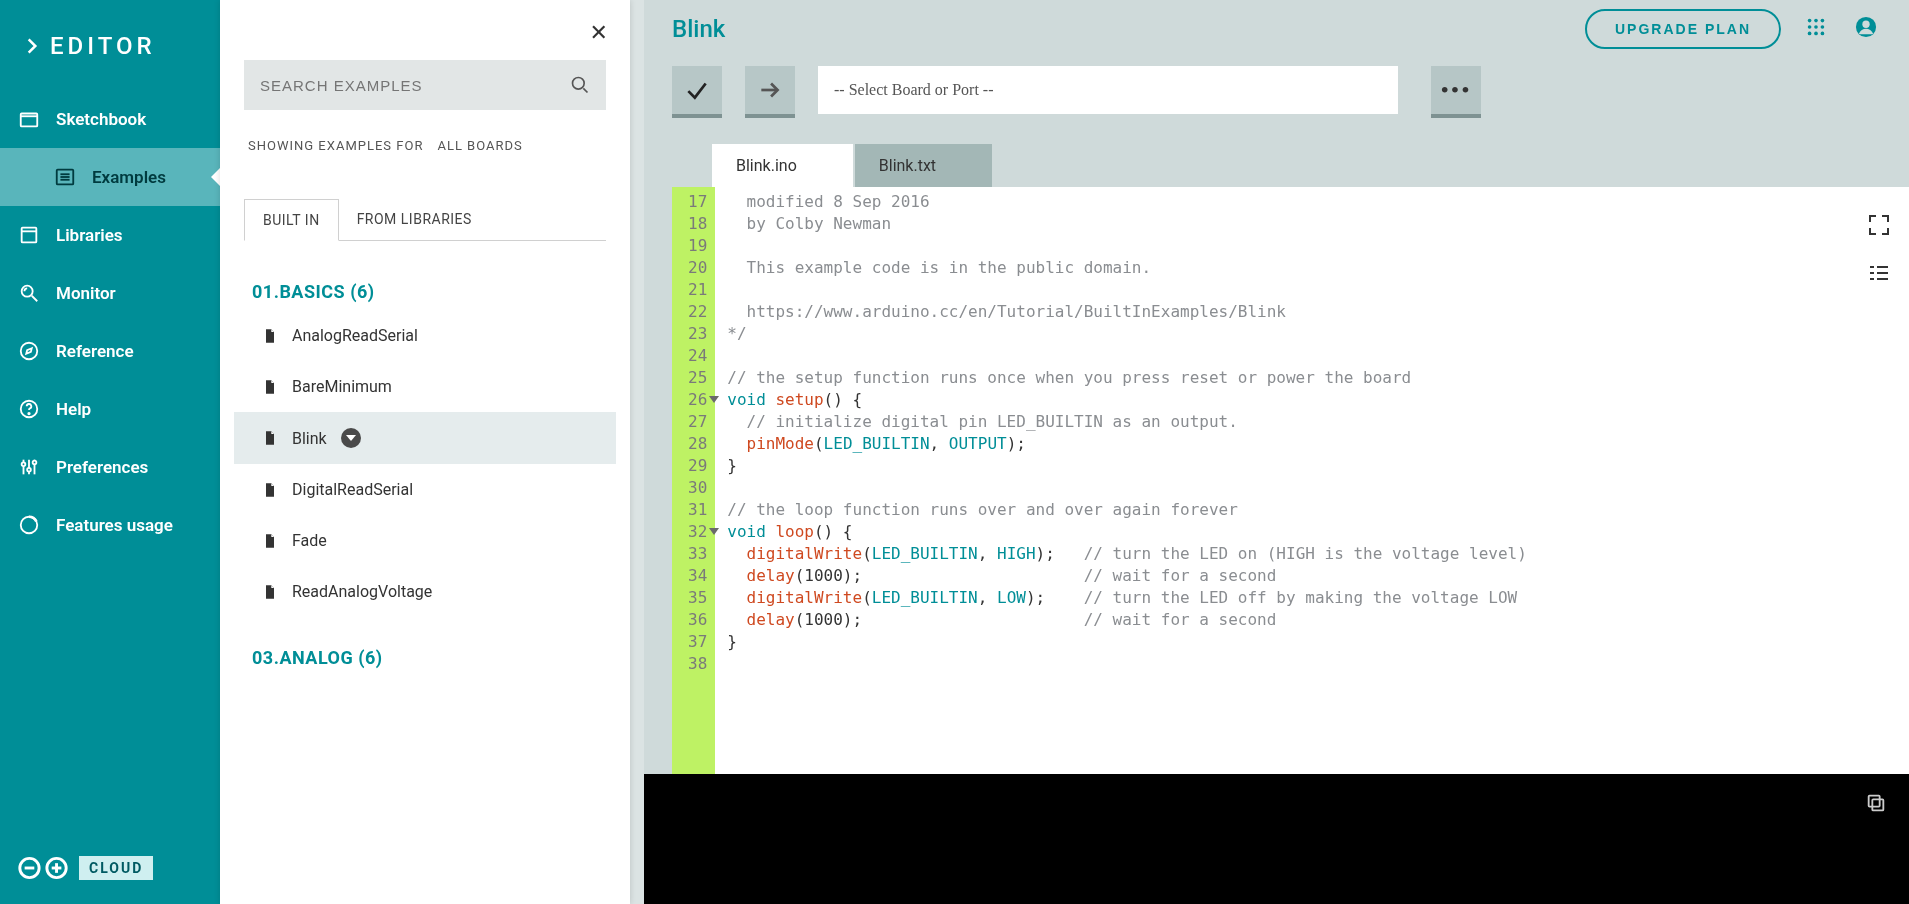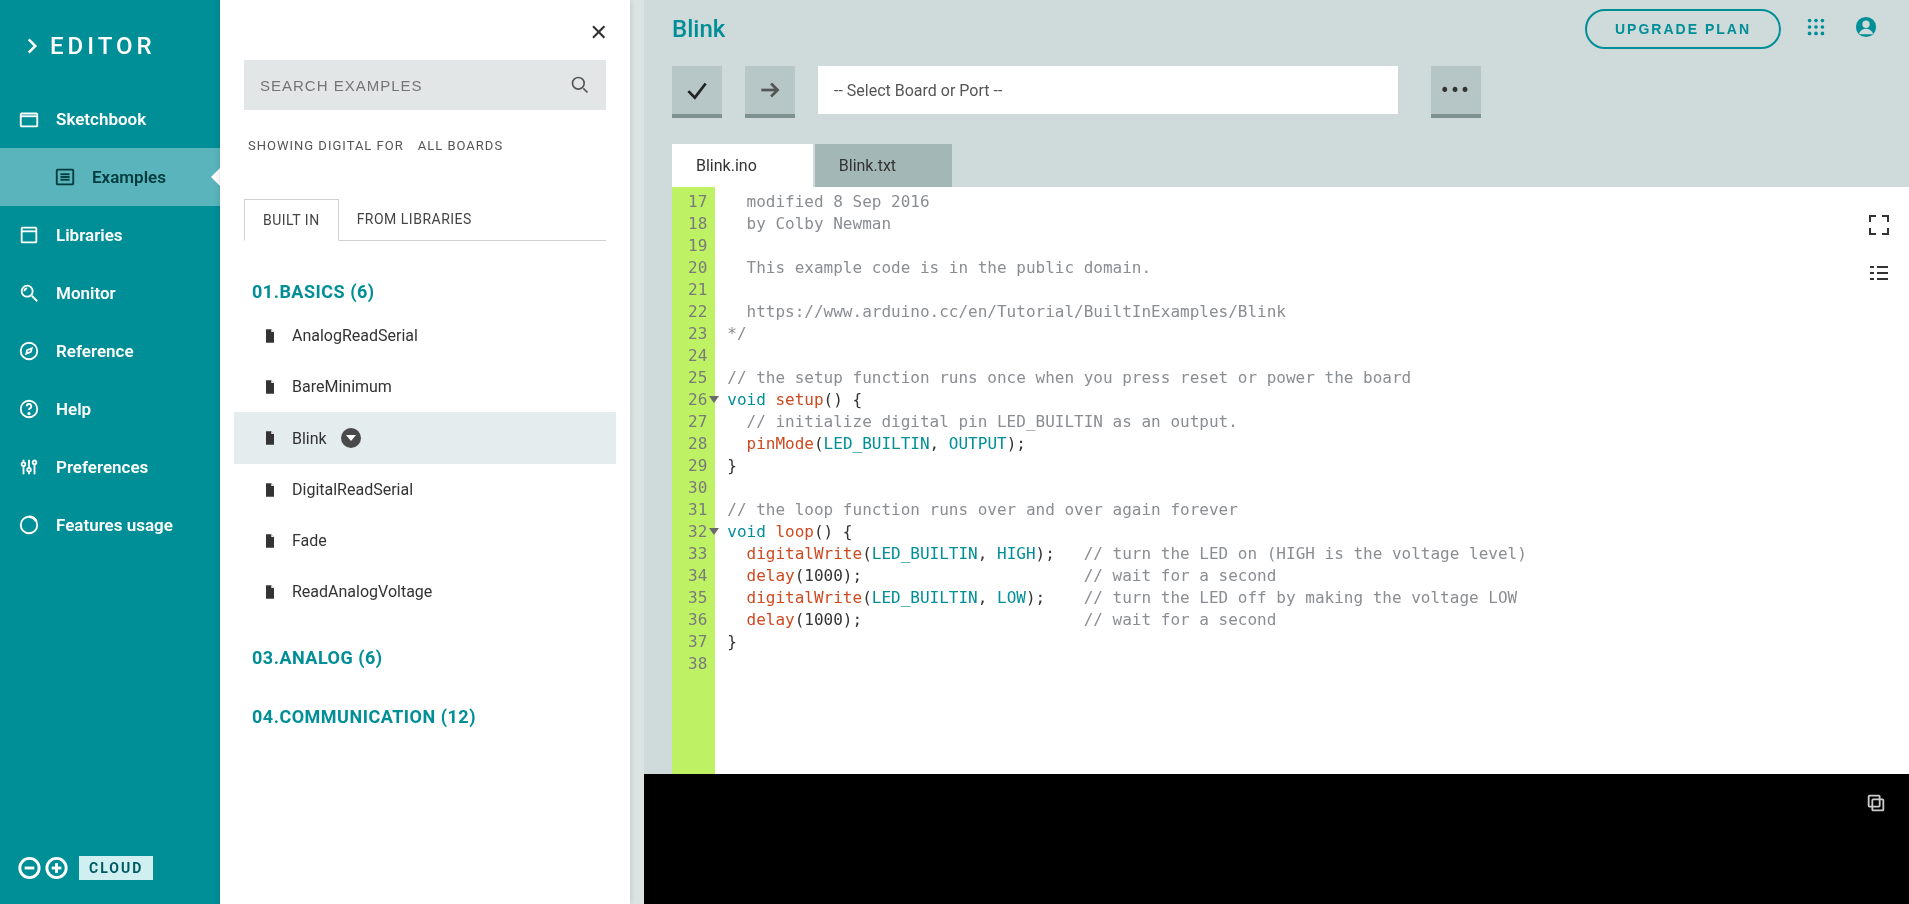--- a/index.html
+++ b/index.html
@@ -137,20 +137,21 @@
     color:#008E97; font-weight:700; letter-spacing:2px;
     padding: 10px 28px; font-size:14px; cursor:pointer;
     background:transparent;
   }
   .top-icon { color:#008E97; cursor:pointer; padding:4px; }
   .top-icon svg { width:22px; height:22px; }
 
   .toolbar {
     display:flex; align-items:center; gap:23px;
     padding: 8px 28px 16px 28px;
+    font-family: Liberation Serif, serif;
   }
   .sq-btn {
     width:50px; height:48px; background:#b7c7c7;
     display:flex; align-items:center; justify-content:center;
     cursor:pointer; position:relative;
   }
   .sq-btn::after{ content:""; position:absolute; left:0;right:0;bottom:-4px; height:4px; background:#7e9292;}
   .sq-btn svg { width:26px; height:26px; color:#333; }
   .board-select {
     flex:0 0 580px; height:48px; background:#fff;
@@ -162,21 +163,21 @@
     display:flex; align-items:center; justify-content:center; cursor:pointer; position:relative;
     margin-left:10px; font-size:24px; color:#333; letter-spacing:2px;
   }
   .more-btn::after{ content:""; position:absolute; left:0;right:0;bottom:-4px; height:4px; background:#7e9292;}
 
   .editor-area {
     flex:1; display:flex; flex-direction:column;
     padding: 14px 0 0 28px;
     min-height:0;
   }
-  .file-tabs { display:flex; }
+  .file-tabs { display:flex;margin-left:40px; }
   .file-tab {
     padding:12px 56px 12px 24px; font-size:16px;
     background:#a3b7b6; color:#333; cursor:pointer;
     margin-right:2px;
   }
   .file-tab.active { background:#fff; }
 
   .code-wrap {
     flex:1; background:#fff; display:flex; position:relative; min-height:0;
     font-family: "Menlo","Consolas",monospace; font-size:16px; line-height:22px;
@@ -311,21 +312,21 @@
 
   <div class="search-box">
     <input placeholder="SEARCH EXAMPLES" style="">
     <svg width="20" height="20" viewBox="0 0 24 24" fill="none" stroke="#555" stroke-width="2">
         <circle cx="10" cy="10" r="7"></circle>
         <line x1="16" y1="16" x2="21" y2="21"></line>
       </svg>
   </div>
 
   <div class="showing-for">
-    <span>SHOWING DIGITAL FOR</span>
+    <span>SHOWING EXAMPLES FOR</span>
     <span>ALL BOARDS</span>
   </div>
 
   <div class="tabs">
     <div class="tab-btn active">BUILT IN</div>
     <div class="tab-btn">FROM LIBRARIES</div>
   </div>
 
   <div class="tree" id="examples-tree">
       <div class="tree-cat">01.BASICS (6)</div>
@@ -366,21 +367,20 @@
         <span>Fade</span>
       </div>
       <div class="tree-leaf">
         <svg viewBox="0 0 24 24" fill="#333">
           <path d="M6 2h8l4 4v16H6z"></path>
           <path d="M14 2v4h4" fill="#fff"></path>
         </svg>
         <span>ReadAnalogVoltage</span>
       </div>
       <div class="tree-cat">03.ANALOG (6)</div>
-      <div class="tree-cat">04.COMMUNICATION (12)</div>
     </div>
 </div>
 
 <div class="edge"></div>
 
 <div class="main">
   <div class="top-bar">
     <div class="sketch-title">Blink</div>
     <div class="top-bar-spacer"></div>
     <button class="upgrade-btn">UPGRADE PLAN</button>

